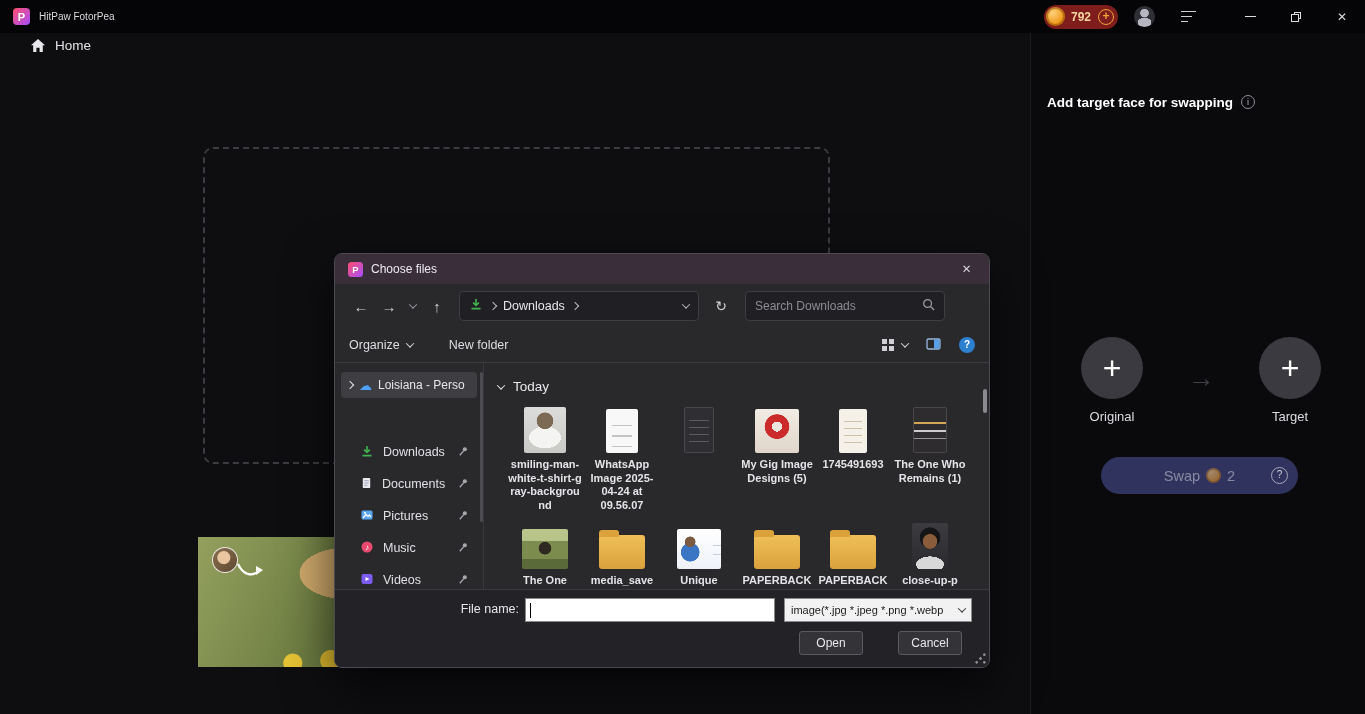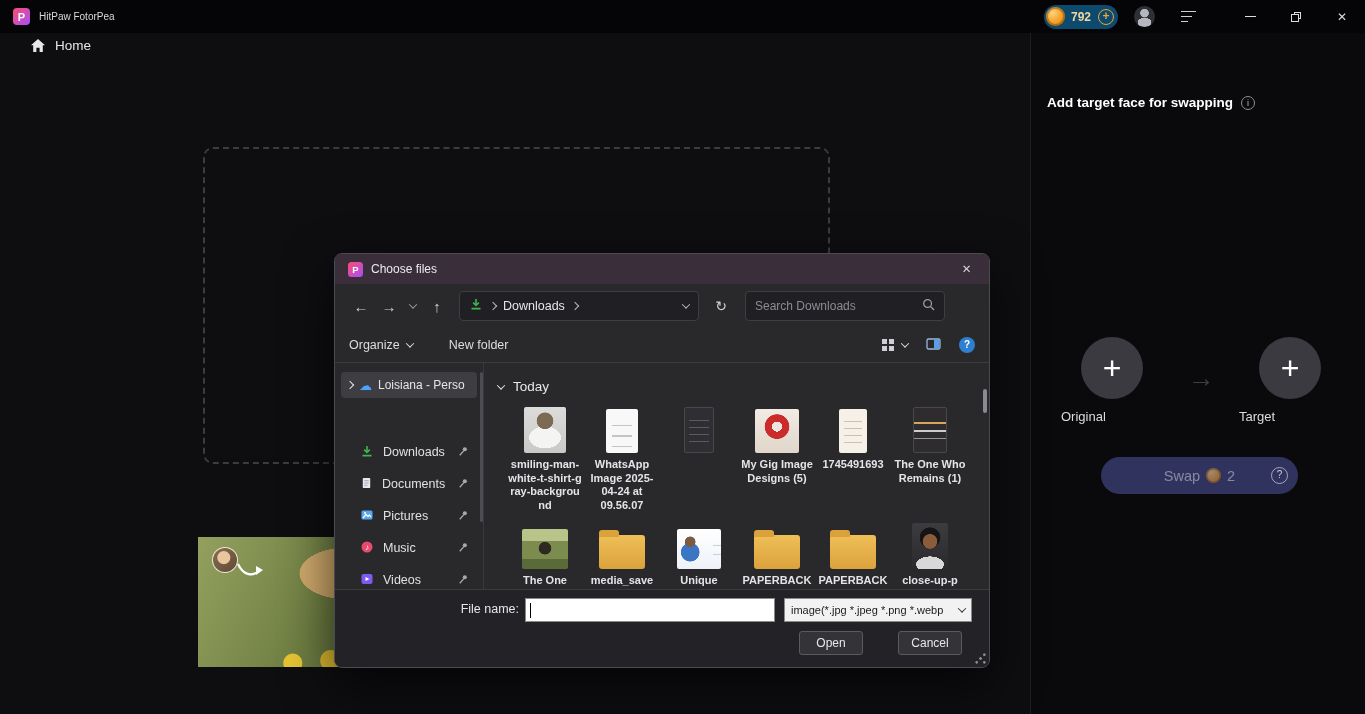--- a/index.html
+++ b/index.html
@@ -12,21 +12,21 @@
 
   
   .topbar { position:absolute; top:0; left:0; width:1365px; height:33px;
     background:#050508; display:flex; align-items:center; z-index:20; }
   .applogo { width:17px; height:17px; border-radius:4px; margin-left:13px;
     background:linear-gradient(135deg,#ff4d6d,#a64dff);
     display:flex; align-items:center; justify-content:center;
     color:#fff; font-size:11px; font-weight:bold; }
   .apptitle { margin-left:9px; font-size:10px; color:#d9d9de;text-align:center; }
   .tb-right { margin-left:auto; display:flex; align-items:center; height:100%; }
-  .coinpill { height:24px; border-radius:12px; background:#0c4a6e;
+  .coinpill { height:24px; border-radius:12px; background:#7f1d1d;
     display:flex; align-items:center; padding:2px 4px 2px 2px; margin-right:16px; }
   .coin { width:19px; height:19px; border-radius:50%;
     background:radial-gradient(circle at 35% 30%, #ffd27a, #f09b1f 60%, #c97a10);
     box-shadow:inset 0 0 0 2px rgba(120,60,0,.45); }
   .coincount { font-size:12px; font-weight:bold; color:#f4d6a0; margin:0 7px 0 6px; }
   .coinplus { width:16px; height:16px; border-radius:50%;
     border:1.5px solid #eda43a; color:#eda43a; font-size:12px; line-height:13px;
     text-align:center; font-weight:bold; }
   .avatar { width:21px; height:21px; border-radius:50%; margin-right:26px;
     background:
@@ -68,32 +68,32 @@
   .preview-avatar { position:absolute; left:14px; top:10px; width:26px; height:26px;
     border-radius:50%; border:1px solid rgba(255,255,255,.85);
     background:
       radial-gradient(circle at 45% 40%, #e9c6a0 0 6px, rgba(0,0,0,0) 7px),
       linear-gradient(140deg,#8a6f4f,#5f4a33); }
   .preview-arrow { position:absolute; left:38px; top:24px; }
 
   
   .rightpanel { position:absolute; left:1030px; top:33px; width:335px; height:681px;
     background:#0a0a0d; border-left:1px solid #1d1d22; z-index:3; }
-  .panel-heading { position:absolute; left:16px; top:62px; display:flex; align-items:flex-end;
+  .panel-heading { position:absolute; left:16px; top:62px; display:flex; align-items:flex-start;
     gap:8px; font-size:13.5px; font-weight:bold; color:#ffffff; }
   .infoicon { width:14px; height:14px; border-radius:50%; border:1px solid #8e8e96;
     color:#b4b4bc; font-size:9px; line-height:12px; text-align:center; font-weight:normal; }
   .face-circle { position:absolute; width:62px; height:62px; border-radius:50%;
     background:#3a3a40; display:flex; align-items:center; justify-content:center; }
   .face-circle .plus { color:#ffffff; font-size:32px; font-weight:100; line-height:30px; }
   .fc-original { left:50px; top:304px; }
   .fc-target { left:228px; top:304px; }
   .panel-arrow { position:absolute; left:152px; top:330px; width:36px; text-align:center;
     font-size:27px; font-weight:bold; color:#3e3e45; }
-  .face-label { position:absolute; width:102px; font-size:13px;
+  .face-label { position:absolute; width:102px; text-align:center; font-size:13px;
     color:#dcdce0; top:376px; }
   .fl-original { left:30px; } .fl-target { left:208px; }
   .swapbtn { position:absolute; left:70px; top:424px; width:197px; height:37px;
     border-radius:19px; background:#30335d; display:flex; align-items:center;
     justify-content:center; gap:6px; }
   .swaptext { font-size:14.5px; color:rgba(255,255,255,.42); }
   .swapcoin { width:15px; height:15px; border-radius:50%; opacity:.55;
     background:radial-gradient(circle at 35% 30%, #ffd27a, #f09b1f 60%, #c97a10);
     box-shadow:inset 0 0 0 1.5px rgba(120,60,0,.5); }
   .swapcost { font-size:14.5px; color:rgba(255,255,255,.42); }

